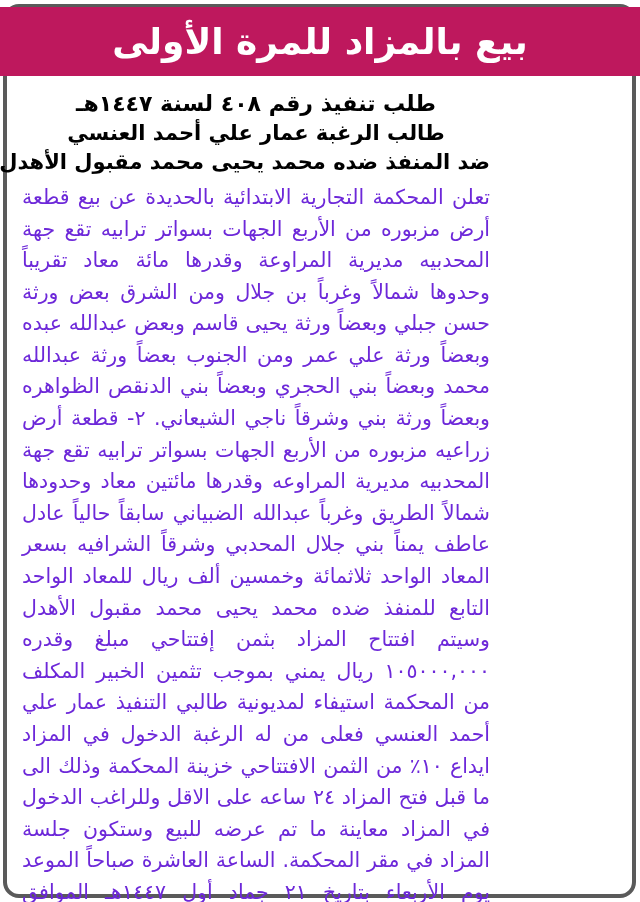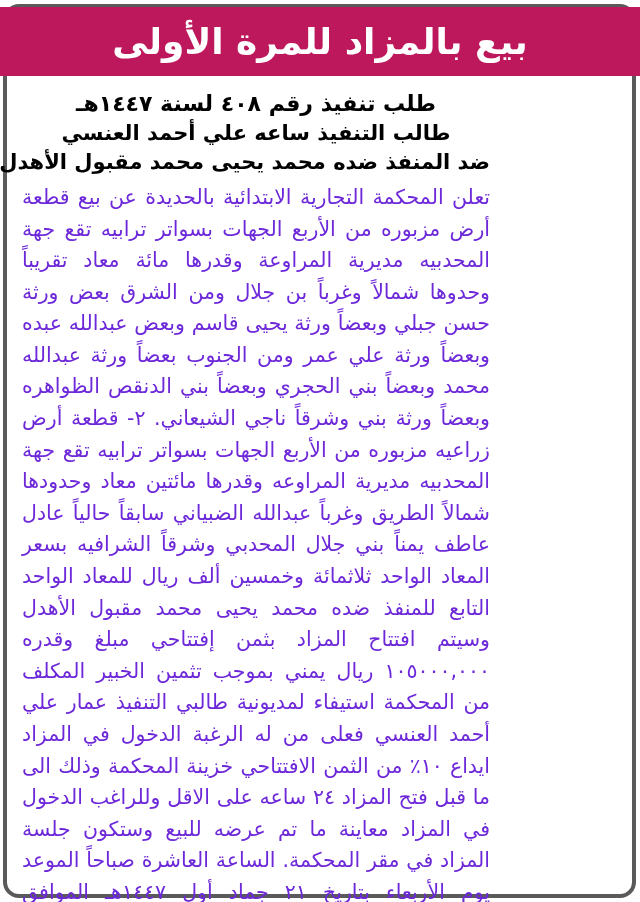--- a/index.html
+++ b/index.html
@@ -111,21 +111,21 @@
   <div class="frame"></div>
 
   <div class="banner">
     <div class="banner-title">بيع بالمزاد للمرة الأولى</div>
   </div>
 
   <div class="content">
 
     <div class="headlines">
       <div class="headline l1">طلب تنفيذ رقم ٤٠٨ لسنة ١٤٤٧هـ</div>
-      <div class="headline l2">طالب التنفيذ ساعه علي أحمد العنسي</div>
+      <div class="headline l2">طالب الرغبة عمار علي أحمد العنسي</div>
       <div class="headline l3">ضد المنفذ ضده محمد يحيى محمد مقبول الأهدل.</div>
     </div>
 
     <div class="body-text">
       <p>تعلن المحكمة التجارية الابتدائية بالحديدة عن بيع قطعة أرض مزبوره من الأربع الجهات بسواتر ترابيه تقع جهة المحدبيه مديرية المراوعة وقدرها مائة معاد تقريباً وحدوها شمالاً وغرباً بن جلال ومن الشرق بعض ورثة حسن جبلي وبعضاً ورثة يحيى قاسم وبعض عبدالله عبده وبعضاً ورثة علي عمر ومن الجنوب بعضاً ورثة عبدالله محمد وبعضاً بني الحجري وبعضاً بني الدنقص الظواهره وبعضاً ورثة بني  وشرقاً ناجي الشيعاني. ٢- قطعة أرض زراعيه مزبوره من الأربع الجهات بسواتر ترابيه تقع جهة المحدبيه مديرية المراوعه وقدرها مائتين معاد وحدودها شمالاً الطريق وغرباً عبدالله الضبياني سابقاً حالياً عادل عاطف يمناً بني جلال المحدبي وشرقاً الشرافيه بسعر المعاد الواحد ثلاثمائة وخمسين ألف ريال للمعاد الواحد التابع للمنفذ ضده محمد يحيى محمد مقبول الأهدل وسيتم افتتاح المزاد بثمن إفتتاحي مبلغ وقدره ١٠٥٠٠٠,٠٠٠ ريال يمني بموجب تثمين الخبير المكلف من المحكمة استيفاء لمديونية طالبي التنفيذ عمار علي أحمد العنسي فعلى من له الرغبة الدخول في المزاد ايداع ١٠٪ من الثمن الافتتاحي خزينة المحكمة وذلك الى ما قبل فتح المزاد ٢٤ ساعه على الاقل وللراغب الدخول في المزاد معاينة ما تم عرضه للبيع وستكون جلسة المزاد في مقر المحكمة. الساعة العاشرة صباحاً الموعد يوم الأربعاء بتاريخ ٢١ جماد أول ١٤٤٧هـ الموافق</p>
       <p class="last">٢٠٢٥/١١/١٢م</p>
     </div>
 
   </div>
 

